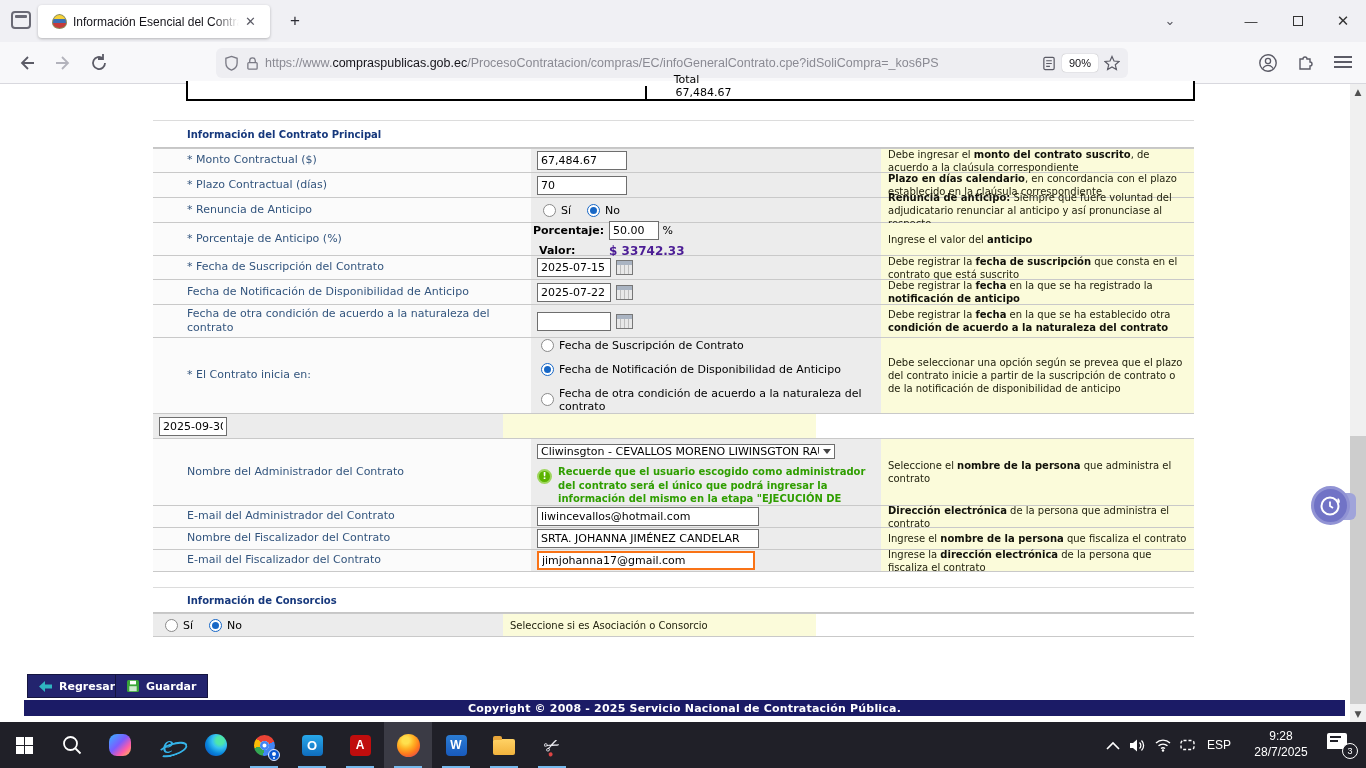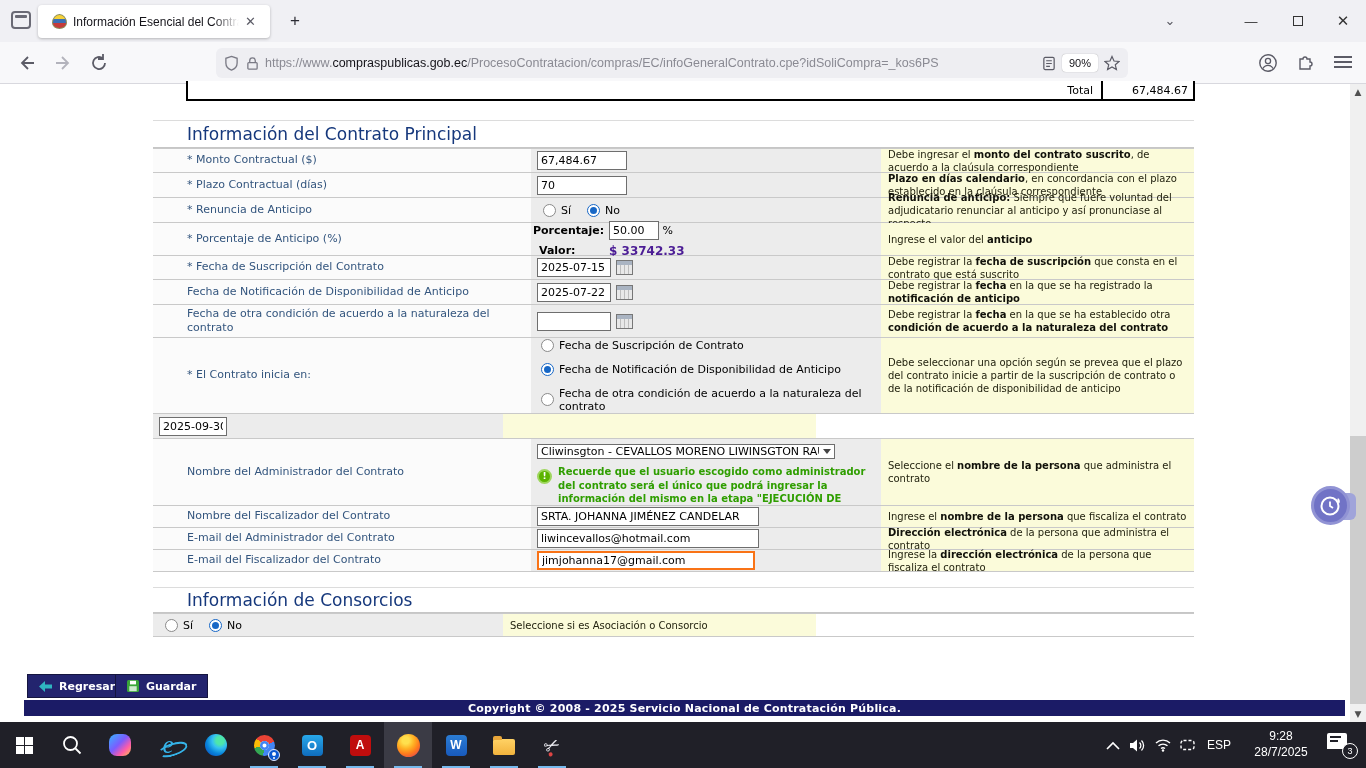--- a/index.html
+++ b/index.html
@@ -32,26 +32,26 @@
             display:flex; align-items:center; padding:0 8px;justify-content:flex-end; }
   .url-text { font-size:12.5px; white-space:nowrap; overflow:hidden; flex:1; margin-left:6px; color:#8a8a93; }
   .url-text .dom { color:#15141a; }
   .zoom-pill { background:#fff; border-radius:4px; font-size:11px; color:#15141a; padding:3px 7px; margin:0 6px; box-shadow:0 0 1px rgba(0,0,0,.4); }
   .tool-ico { position:absolute; top:11px; }
 
   
   .page { position:absolute; left:0; top:84px; width:1366px; height:638px; background:#fff; font-family:"DejaVu Sans",sans-serif; }
 
   .totalbar { position:absolute; left:186px; top:-3px; width:1009px; height:20px; border:2px solid #000; border-top:none;
-              display:flex; justify-content:flex-end; align-items:center; font-size:11px; color:#000; background:#fff; }
+              display:flex; justify-content:flex-end; align-items:center; font-size:11px; color:#000; background:#fff;flex-direction:column; }
   .total-label { padding-right:8px; }
   .total-cell { width:92px; height:100%; border-left:2px solid #000; display:flex; align-items:center; justify-content:flex-end; padding-right:5px; }
 
   .sechdr { position:absolute; left:153px; width:1041px; border-top:1px solid #dcdcdc; border-bottom:1px solid #c6c6c6;
-            color:#16387c; font-weight:normal; font-size:17px; padding-left:34px; display:flex; align-items:center; background:#fff; }
+            color:#16387c; font-weight:bold; font-size:10px; padding-left:34px; display:flex; align-items:center; background:#fff; }
   .sechdr.s1 { top:36px; height:28px; }
   .sechdr.s2 { top:503px; height:26px; }
 
   .form { position:absolute; left:153px; top:64px; width:1041px; font-size:11px; }
   .frow { display:flex; border-top:1px solid #c9c9c9; }
   .frow:last-child { border-bottom:1px solid #c9c9c9; }
   .c1 { width:378px; background:#fbfbfb; color:#33557e; display:flex; align-items:center; padding-left:34px; padding-right:10px; line-height:1.3; }
   .c2 { width:350px; background:#ececec; display:flex; align-items:center; padding-left:6px; color:#000; }
   .c3 { width:313px; background:#fbfbda; color:#232310; font-size:10px; padding:3px 7px; display:flex; align-items:center; line-height:1.3; }
   .c3 b { color:#11110a; }
@@ -332,36 +332,36 @@
             <span class="gicon">!</span>
             <span class="gtext">Recuerde que el usuario escogido como administrador del contrato será el único que podrá ingresar la información del mismo en la etapa "EJECUCIÓN DE CONTRATO"</span>
           </div>
         </div>
         <div class="c3">
             <span><span>Seleccione el </span><b>nombre de la persona</b><span> que administra el contrato</span></span>
           </div>
       </div>
 
       <div class="frow" style="height:22px">
+        <div class="c1">E-mail del Administrador del Contrato</div>
+        <div class="c2">
+            <input class="tinput" style="width: 222px;" value="liwincevallos@hotmail.com">
+          </div>
+        <div class="c3">
+            <span><b>Dirección electrónica</b><span> de la persona que administra el contrato</span></span>
+          </div>
+      </div>
+
+      <div class="frow" style="height:22px">
         <div class="c1">Nombre del Fiscalizador del Contrato</div>
         <div class="c2">
             <input class="tinput" style="width: 222px;" value="SRTA. JOHANNA JIMÉNEZ CANDELAR">
           </div>
         <div class="c3">
             <span><span>Ingrese el </span><b>nombre de la persona</b><span> que fiscaliza el contrato</span></span>
-          </div>
-      </div>
-
-      <div class="frow" style="height:22px">
-        <div class="c1">E-mail del Administrador del Contrato</div>
-        <div class="c2">
-            <input class="tinput" style="width: 222px;" value="liwincevallos@hotmail.com">
-          </div>
-        <div class="c3">
-            <span><b>Dirección electrónica</b><span> de la persona que administra el contrato</span></span>
           </div>
       </div>
 
       <div class="frow" style="height:23px">
         <div class="c1">E-mail del Fiscalizador del Contrato</div>
         <div class="c2">
             <input class="tinput focused" style="width: 218px;" value="jimjohanna17@gmail.com">
           </div>
         <div class="c3">
             <span><span>Ingrese la </span><b>dirección electrónica</b><span> de la persona que fiscaliza el contrato</span></span>

